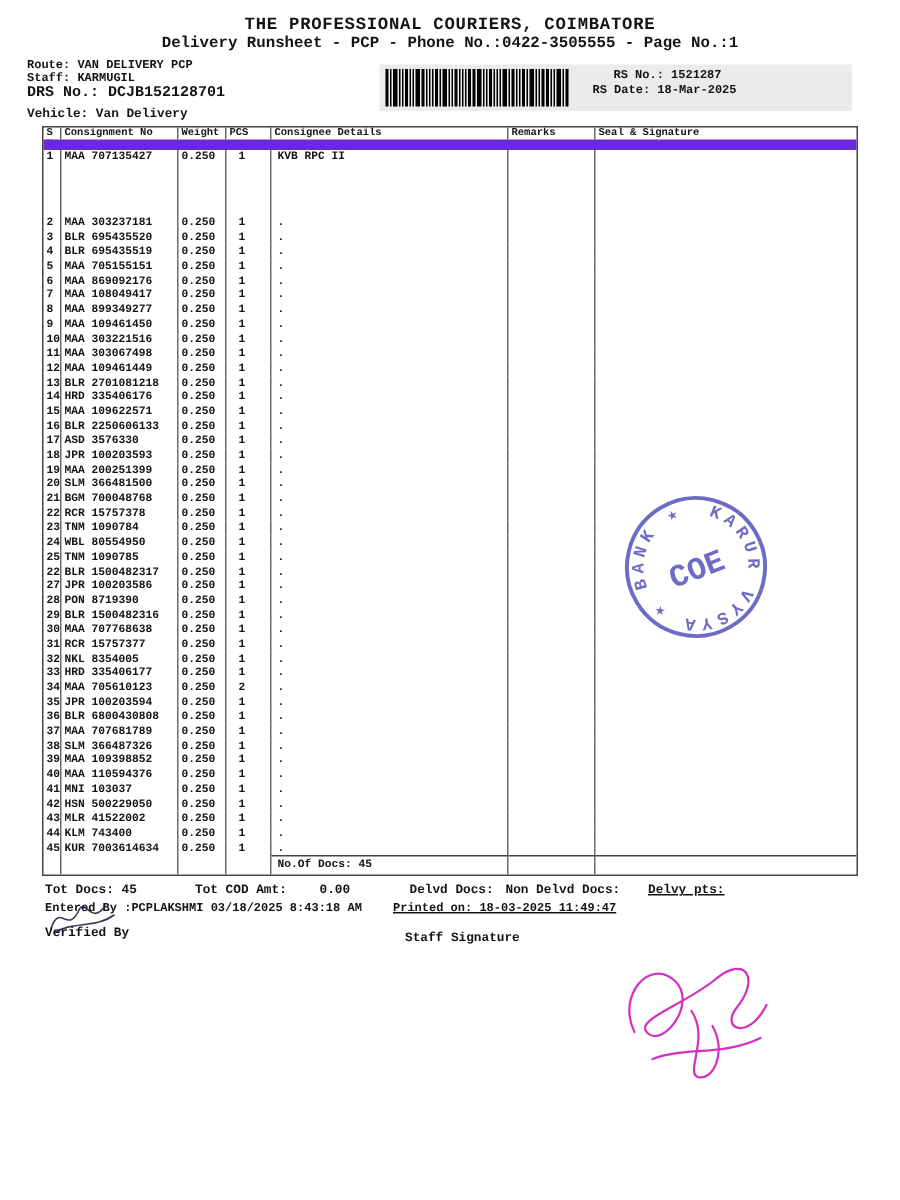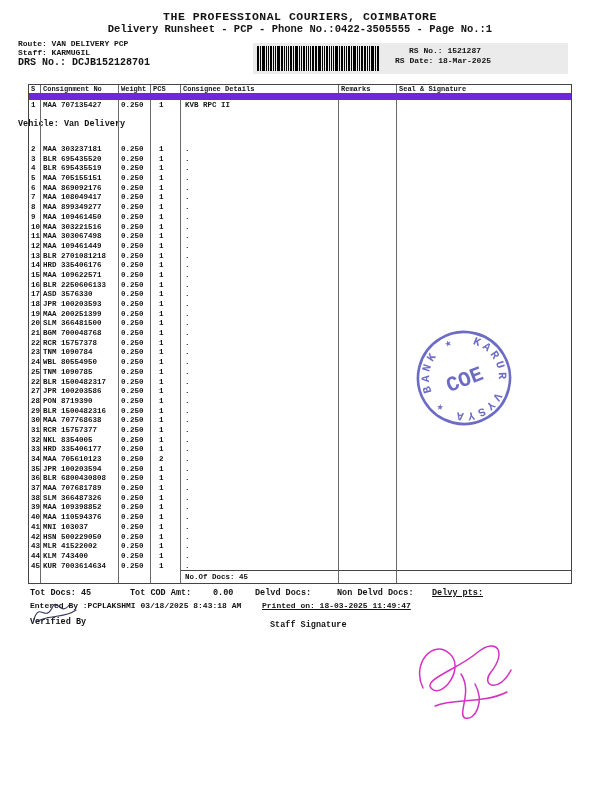--- a/index.html
+++ b/index.html
@@ -10,21 +10,21 @@
     color:#141414; overflow:hidden;
   }
   .title{ position:absolute; top:10px; left:0; right:0; text-align:center;
           font-size:11.5px; font-weight:bold; letter-spacing:.5px; }
   .subtitle{ position:absolute; top:23px; left:0; right:0; text-align:center;
           font-size:10.5px; font-weight:bold; }
   .meta-line{ position:absolute; left:18px; font-size:8px; font-weight:bold; white-space:nowrap; }
   .m-route{ top:39px; }
   .m-staff{ top:48px; }
   .m-drs{ top:57px; font-size:10px; }
-  .m-vehicle{ top:71px; font-size:8.5px;margin-top:48px; }
+  .m-vehicle{ top:71px; font-size:8.5px; }
   .graybox{ position:absolute; left:253px; top:43px; width:315px; height:31px; background:#ebebeb; }
   .barcode{ position:absolute; left:257px; top:46px; width:132px; height:25px; display:flex; gap:1px; }
   .barcode i{ background:#000; height:100%; display:block; }
   .rs-line{ position:absolute; font-size:8px; font-weight:bold; white-space:nowrap; }
   .rs-no{ left:395px; top:46px;padding-left:14px; }
   .rs-date{ left:395px; top:56px; }
 
   .dtable{ position:absolute; left:28px; top:84px; width:544px; border:1px solid #444; background:transparent; }
   .thead,.trow,.nodocs{ display:grid; grid-template-columns:12px 78px 32px 30px 158px 58px auto; }
   .tcell{ border-right:1px solid #6a6a6a; padding:1px 2px 0 2px; overflow:hidden; }
@@ -38,21 +38,21 @@
   .nodocs{ height:13px; font-size:7.5px; font-weight:bold; line-height:11px; }
   .nodocs .tcell{ border-right:1px solid #6a6a6a; }
   .nodocs .c4,.nodocs .c5,.nodocs .c6{ border-top:1px solid #444; }
   .nodocs .c6{ border-right:none; }
   .nodocs .c4{ padding-left:4px; }
 
   .foot{ position:absolute; font-size:8.5px; font-weight:bold; white-space:nowrap; }
   .f-totdocs{ left:30px; top:588px; }
   .f-codlabel{ left:130px; top:588px; }
   .f-codvalue{ left:213px; top:588px; }
-  .f-delvd{ left:255px; top:588px; }
+  .f-delvd{ left:273px; top:588px; }
   .f-nondelvd{ left:337px; top:588px; }
   .f-delvy{ left:432px; top:588px;text-decoration:underline; }
   .f-entered{ left:30px; top:601px; font-size:8px; }
   .f-printed{ left:262px; top:601px; font-size:8px; text-decoration:underline; }
   .f-verified{ left:30px; top:617px; }
   .f-staffsig{ left:270px; top:620px; }
 
   .stamp{ position:absolute; left:408px; top:322px; width:112px; height:112px; }
   .sig-verified{ position:absolute; left:28px; top:597px; width:52px; height:30px; }
   .sig-pink{ position:absolute; left:405px; top:626px; width:130px; height:98px; }

